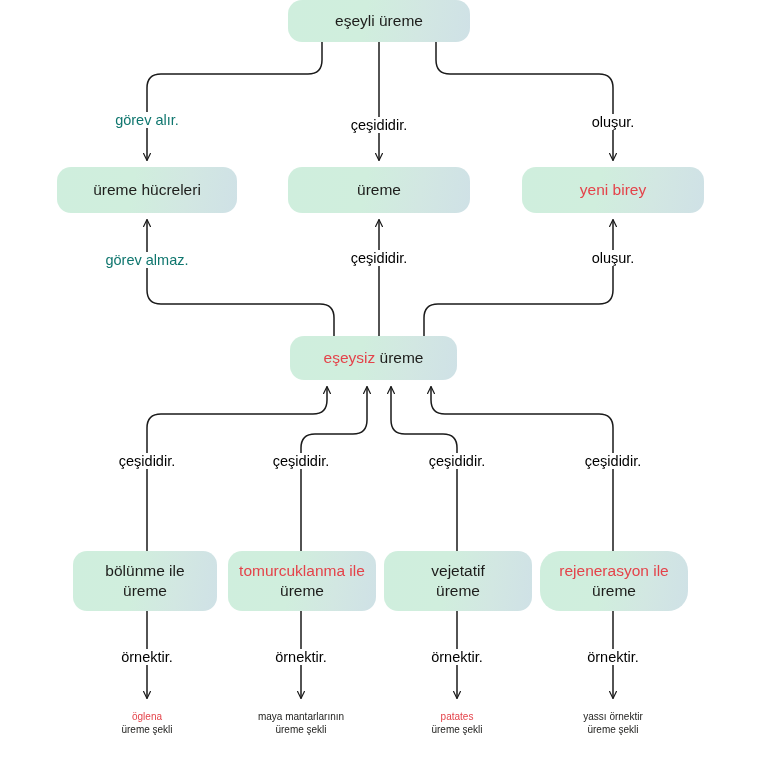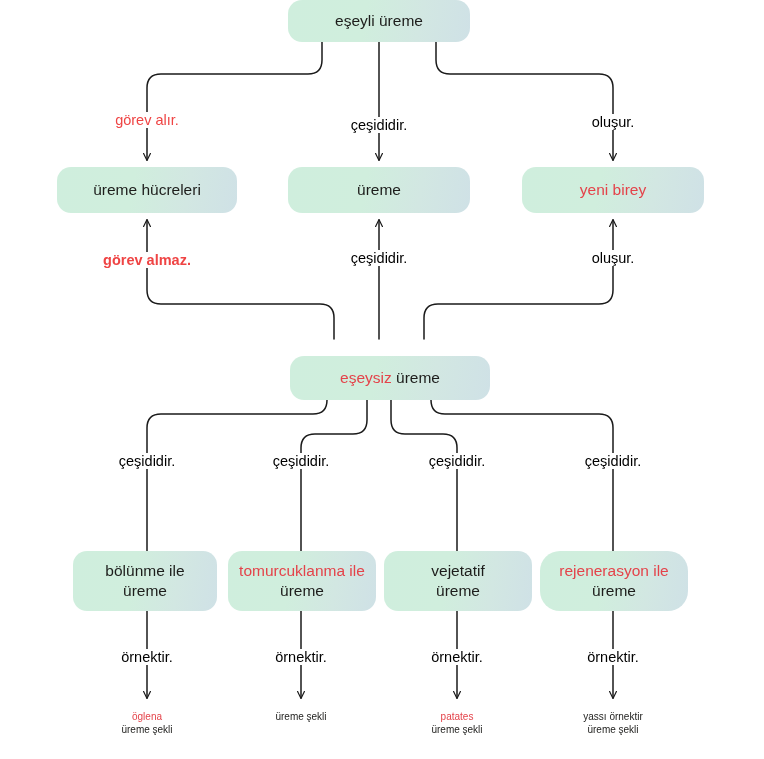--- a/index.html
+++ b/index.html
@@ -45,21 +45,21 @@
     position: absolute;
     font-size: 14.5px;
     color: #000000;
     text-align: center;
     white-space: nowrap;
     transform: translateX(-50%);
     z-index: 3;
     background: #ffffff;
     padding: 0 3px;
   }
-  .edge-label.red { color: #ef4444; }
+  .edge-label.red { color: #0f766e; }
   .leaf-label {
     position: absolute;
     font-size: 10px;
     color: #1d1d1b;
     text-align: center;
     line-height: 1.33;
     transform: translateX(-50%);
     white-space: nowrap;
     z-index: 3;
   }
@@ -114,21 +114,21 @@
   </div>
 
   <div class="node" style="left:288px; top:167px; width:182px; height:46px;">
     <span class="tx">üreme</span>
   </div>
 
   <div class="node" style="left:522px; top:167px; width:182px; height:46px;">
     <span class="tx red">yeni birey</span>
   </div>
 
-  <div class="node" style="left:290px; top:356px; width:200px; height:44px;">
+  <div class="node" style="left:290px; top:336px; width:167px; height:44px;">
     <span>
       <span class="red">eşeysiz</span><span> üreme</span>
     </span>
   </div>
 
   <div class="node" style="left:73px; top:551px; width:144px; height:60px;">
     <span>
       <span class="tx">bölünme ile</span>
       <span class="tx">üreme</span>
     </span>
@@ -154,21 +154,21 @@
       <span class="tx">üreme</span>
     </span>
   </div>
 
   <div class="edge-label red" style="left:147px; top:112px;">görev alır.</div>
 
   <div class="edge-label" style="left:379px; top:117px;">çeşididir.</div>
 
   <div class="edge-label" style="left:613px; top:114px;">oluşur.</div>
 
-  <div class="edge-label red" style="left:147px; top:252px;font-weight:bold;">görev almaz.</div>
+  <div class="edge-label red" style="left:147px; top:252px;">görev almaz.</div>
 
   <div class="edge-label" style="left:379px; top:250px;">çeşididir.</div>
 
   <div class="edge-label" style="left:613px; top:250px;">oluşur.</div>
 
   <div class="edge-label" style="left:147px; top:453px;">çeşididir.</div>
 
   <div class="edge-label" style="left:301px; top:453px;">çeşididir.</div>
 
   <div class="edge-label" style="left:457px; top:453px;">çeşididir.</div>
@@ -182,20 +182,21 @@
   <div class="edge-label" style="left:457px; top:649px;">örnektir.</div>
 
   <div class="edge-label" style="left:613px; top:649px;">örnektir.</div>
 
   <div class="leaf-label" style="left:147px; top:710px;">
     <span class="tx red">öglena</span>
     <span class="tx">üreme şekli</span>
   </div>
 
   <div class="leaf-label" style="left:301px; top:710px;">
+    <span class="tx">maya mantarlarının</span>
     <span class="tx">üreme şekli</span>
   </div>
 
   <div class="leaf-label" style="left:457px; top:710px;">
     <span class="tx red">patates</span>
     <span class="tx">üreme şekli</span>
   </div>
 
   <div class="leaf-label" style="left:613px; top:710px;">
     <span class="tx">yassı örnektir</span>

